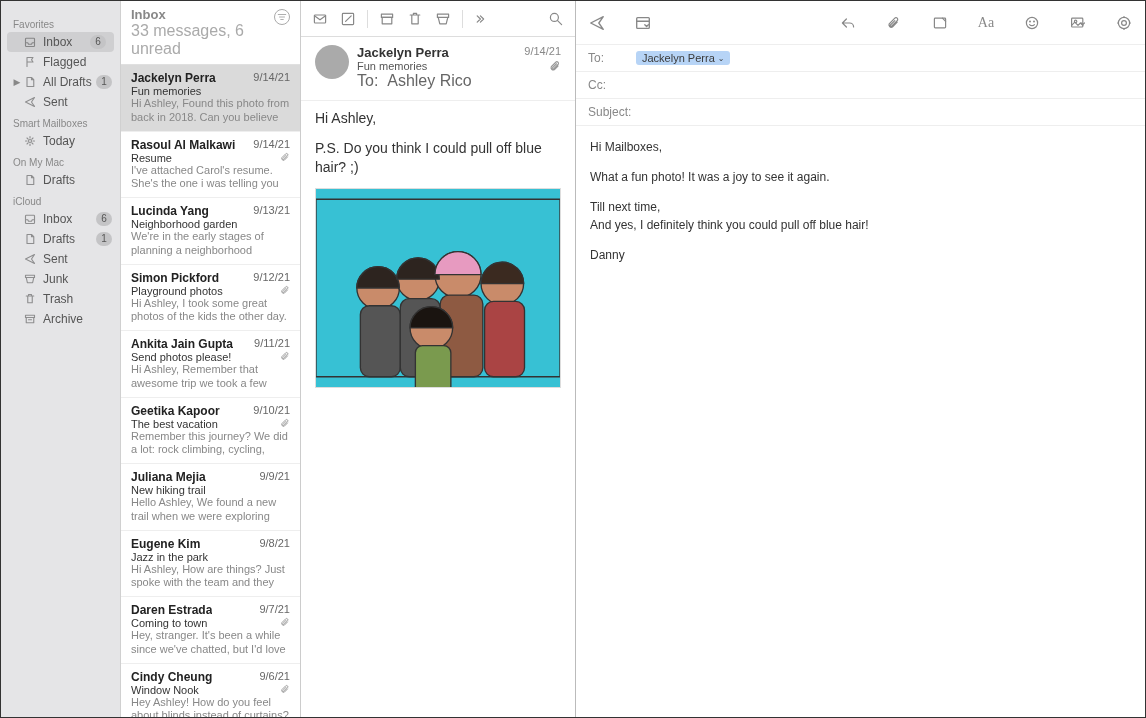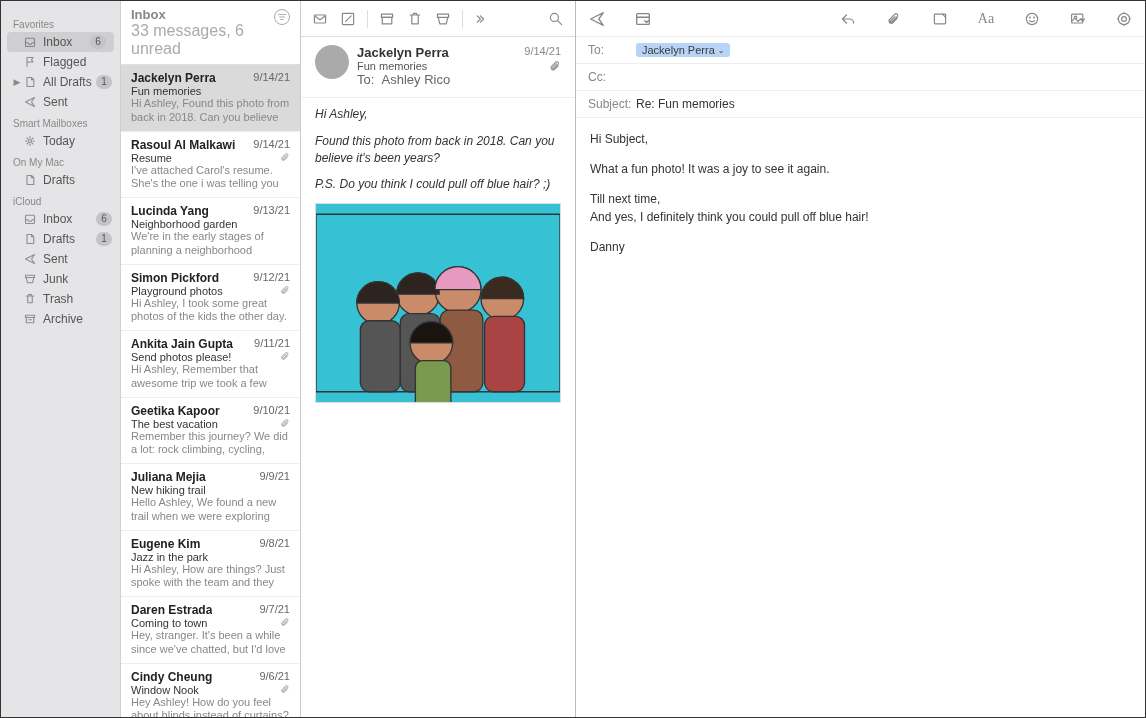--- a/index.html
+++ b/index.html
@@ -34,30 +34,30 @@
     .reader { flex:1; display:flex; min-width:0; }
     .read-left { width:275px; border-right:1px solid #bbb; display:flex; flex-direction:column; flex-shrink:0; }
     .read-toolbar { height:36px; border-bottom:1px solid #ddd; display:flex; align-items:center; padding:0 10px; gap:10px; color:#888; }
     .tb-btn { width:18px; height:18px; display:flex; align-items:center; justify-content:center; }
     .tb-divider{ width:1px; height:18px; background:#ddd; }
     .read-header { padding:8px 14px 10px 14px; display:flex; border-bottom:1px solid #eee; }
     .avatar { width:34px; height:34px; border-radius:50%; background:#aaa; margin-right:8px; flex-shrink:0; }
     .rh-text { flex:1; }
     .rh-text .name { font-weight:700; font-size:13px; color:#333; }
     .rh-text .subj { font-size:11px; color:#555; }
-    .rh-text .torow { font-size:13px; color:#666; }
+    .rh-text .torow { font-size:16px; color:#666; }
     .rh-date { font-size:11px; color:#888; text-align:right; }
     .rh-date .att{ margin-top:3px; color:#999; }
-    .read-body { padding:8px 14px; font-size:12px; color:#333; line-height:1.4;font-style:italic; }
+    .read-body { padding:8px 14px; font-size:14px; color:#333; line-height:1.4; }
     .read-body p{ margin-bottom:10px; }
     .photo { margin-top:6px; height:200px; background:#37c1d4; border:1px solid #ddd; display:block; }
     .photo svg{display:block;width:100%;height:100%;}
     
     .compose { flex:1; display:flex; flex-direction:column; }
-    .compose-toolbar { height:36px; border-bottom:1px solid #eee; display:flex; align-items:center; padding:0 12px; gap:28px; color:#888; }
+    .compose-toolbar { height:44px; border-bottom:1px solid #eee; display:flex; align-items:center; padding:0 12px; gap:28px; color:#888; }
     .compose-toolbar .spacer{flex:1;}
     .field-row { display:flex; align-items:center; padding:6px 12px; border-bottom:1px solid #eee; font-size:12px; }
     .field-row .lbl { color:#888; width:48px; }
     .field-row .val { flex:1; color:#333; }
     .pill { background:#b7d4f6; border-radius:3px; padding:1px 6px; font-size:11px; color:#3a3a3a; display:inline-flex; align-items:center;}
     .pill .caret{font-size:8px;margin-left:3px;color:#3a3a3a;}
     .compose-body { padding:12px 14px; font-size:12px; color:#333; line-height:1.5; }
     .compose-body p{ margin-bottom:12px; }
     svg{stroke:currentColor;fill:none;stroke-width:1.5;stroke-linecap:round;stroke-linejoin:round;}
   </style>
@@ -385,21 +385,20 @@
         </div>
         <div class="rh-date">
           <div>9/14/21</div>
           <div class="att"><svg viewBox="0 0 16 16" width="12" height="12">
                 <path d="M12 8l-5 5a3 3 0 01-4-4l6-6a2 2 0 013 3l-6 6a1 1 0 01-1.5-1.5L10 5"></path>
               </svg></div>
         </div>
       </div>
       <div class="read-body">
         <p>Hi Ashley,</p>
-        <p>Found this photo from back in 2018. Can you believe it's been years?</p>
         <p>P.S. Do you think I could pull off blue hair? ;)</p>
         <div class="photo">
           <svg viewBox="0 0 275 200">
             <rect width="275" height="200" fill="#37c1d4"></rect>
 
             <g fill="#c98b6a">
                 <circle cx="70" cy="100" r="24"></circle>
                 <circle cx="115" cy="90" r="24"></circle>
                 <circle cx="160" cy="85" r="26"></circle>
                 <circle cx="210" cy="95" r="24"></circle>
@@ -488,24 +487,23 @@
               <span>Jackelyn Perra</span>
               <span class="caret">⌄</span>
             </span></span>
       </div>
       <div class="field-row">
         <span class="lbl">Cc:</span>
         <span class="val"></span>
       </div>
       <div class="field-row">
         <span class="lbl">Subject:</span>
-        <span class="val">Re: Fun memories</span>
       </div>
       <div class="compose-body">
-        <p>Hi Subject,</p>
+        <p>Hi Mailboxes,</p>
         <p>What a fun photo! It was a joy to see it again.</p>
         <p style="margin-bottom:0">Till next time,</p>
         <p>And yes, I definitely think you could pull off blue hair!</p>
         <p>Danny</p>
       </div>
     </div>
   </div>
 </div>
 
 </body></html>

